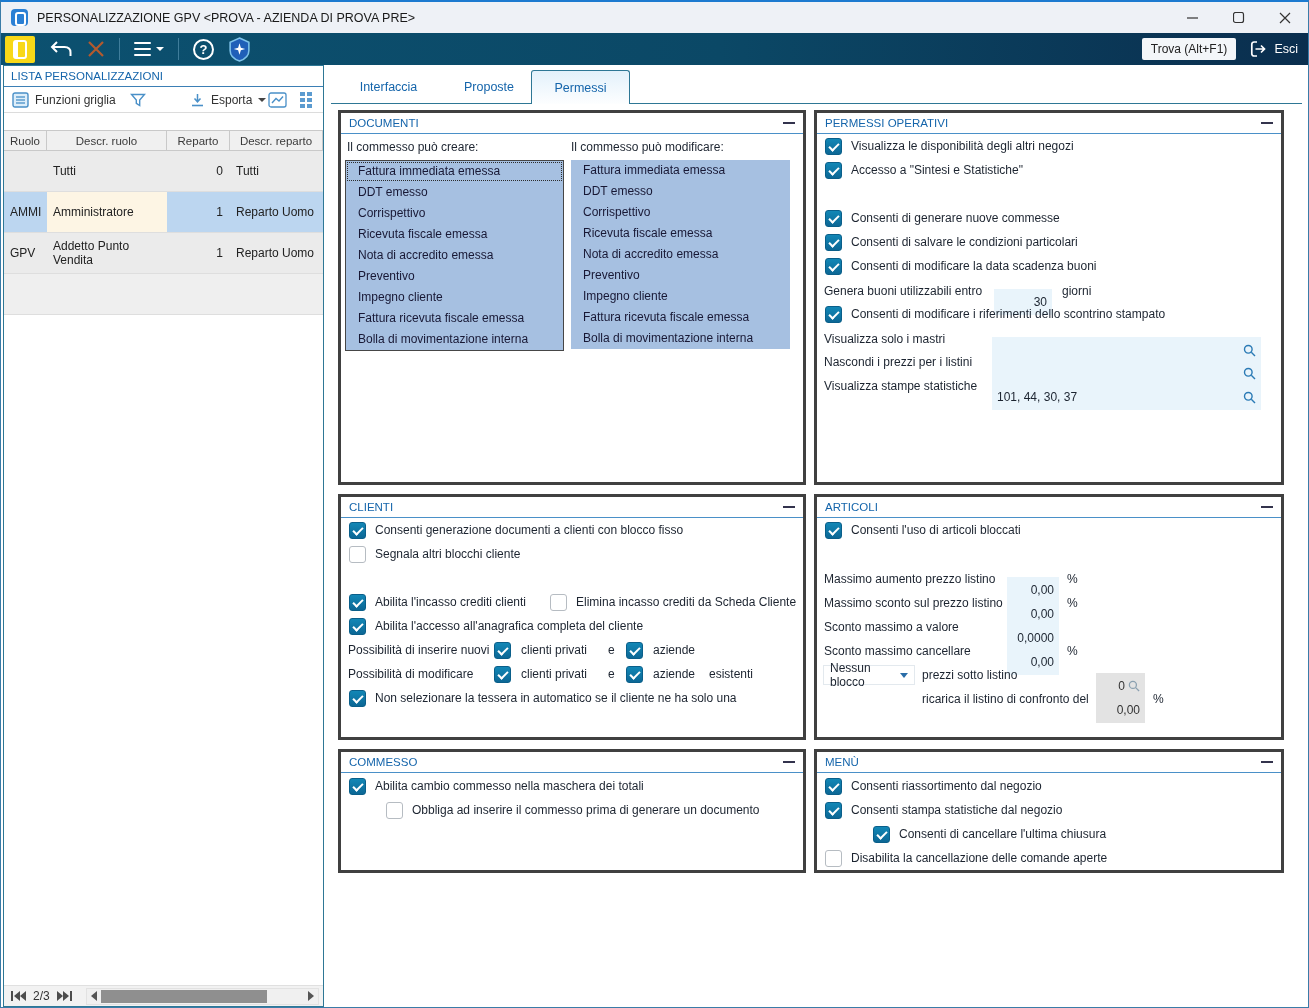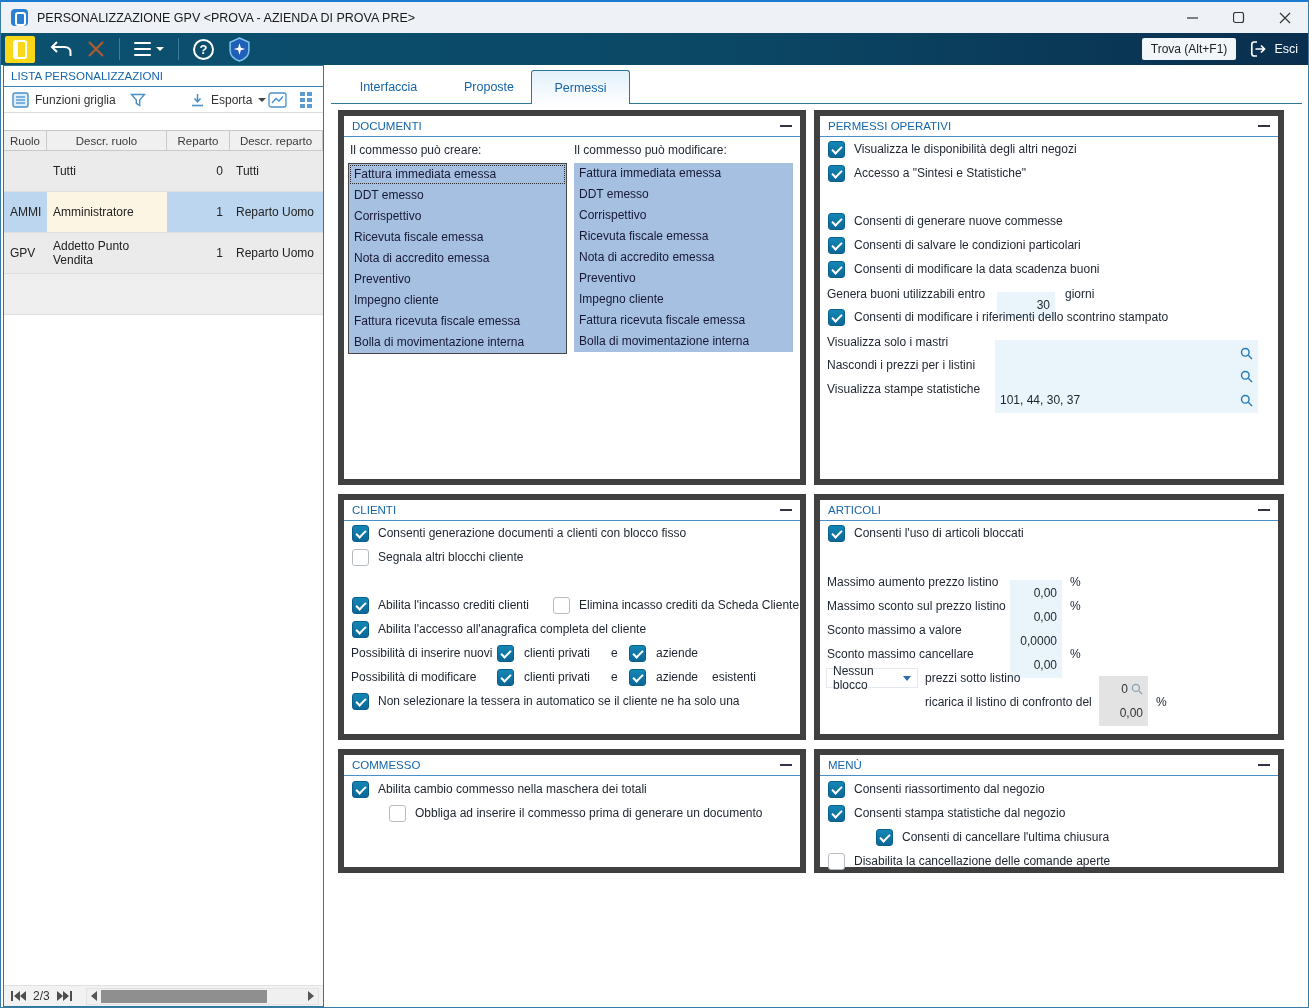--- a/index.html
+++ b/index.html
@@ -53,39 +53,39 @@
   .arrL{width:0;height:0;border-top:5px solid transparent;border-bottom:5px solid transparent;border-right:6px solid #555;margin:0 4px;}
   .arrR{width:0;height:0;border-top:5px solid transparent;border-bottom:5px solid transparent;border-left:6px solid #555;margin:0 4px;}
   .thumb{height:13px;background:#8f8f8f;width:72%;}
 
   
   .tab{position:absolute;top:70px;height:30px;display:flex;align-items:center;justify-content:center;font-size:12.5px;color:#1565ab;}
   .tab.active{top:68px;height:34px;background:linear-gradient(#e3f1fb,#fdfeff);border:1px solid #2e7795;border-bottom:none;border-radius:3px 3px 0 0;z-index:3;}
   .tabline{position:absolute;left:330px;right:6px;top:101px;border-top:1px solid #2e7795;}
 
   
-  .panel{position:absolute;border:6px solid #404040;background:#fff;}
+  .panel{position:absolute;border:3px solid #404040;background:#fff;}
   .phd{height:21px;border-bottom:1px solid #4a90c8;display:flex;align-items:center;justify-content:space-between;padding:0 8px;color:#1565ab;font-size:11.5px;}
   .pmin{width:12px;height:0;border-top:2px solid #33334d;}
   .prow{position:absolute;left:0;right:0;height:24px;}
   .prow>*{position:absolute;}
   .pl{line-height:24px;font-size:12px;color:#1c2430;white-space:nowrap;}
   .cb{width:17px;height:17px;top:3.5px;border-radius:3px;background:#fff;border:1px solid #b6bcc2;}
   .cb.on{background:linear-gradient(#1287b6,#0c6795);border-color:#0a5f8a;position:absolute;}
   .cb.on::after{content:"";position:absolute;left:3px;top:4px;width:8px;height:4px;border-left:2.2px solid #fff;border-bottom:2.2px solid #fff;transform:rotate(-45deg);}
   .crow{position:absolute;display:flex;align-items:flex-start;gap:9px;height:24px;}
   .crow .cb{position:relative;top:3.5px;flex:none;}
   .crow .pl{line-height:24px;}
   .fld{height:26px;top:10px;background:#e9f4fb;display:flex;align-items:center;font-size:12px;color:#1c2430;padding:0 5px;}
   .fld.num{justify-content:flex-end;}
   .fld.gray{background:#e3e3e3;color:#333;}
   .fld .mag{margin-left:auto;display:flex;}
   .listbox{position:absolute;width:219px;height:191px;background:#fff;overflow:hidden;}
   .listbox.focus{border:1px solid #464646;}
-  .li{height:21px;line-height:21px;padding-left:5px;background:#a6c0e1;color:#181835;font-size:12px;white-space:nowrap;}
+  .li{height:21px;line-height:21px;padding-left:12px;background:#a6c0e1;color:#181835;font-size:12px;white-space:nowrap;}
   .li.focused{outline:1px dotted #2c2c2c;outline-offset:-2px;}
   .plabel{position:absolute;font-size:12px;color:#1c2430;white-space:nowrap;}
   .select{height:20px;top:2px;background:#fff;border:1px solid #e3e9ee;display:flex;align-items:center;font-size:12px;color:#1c2430;padding:0 6px;}
   .select .dcaret{margin-left:auto;width:0;height:0;border-left:4px solid transparent;border-right:4px solid transparent;border-top:5px solid #2a6da8;}
 </style>
 </head>
 <body>
 
 <div id="win">
 

